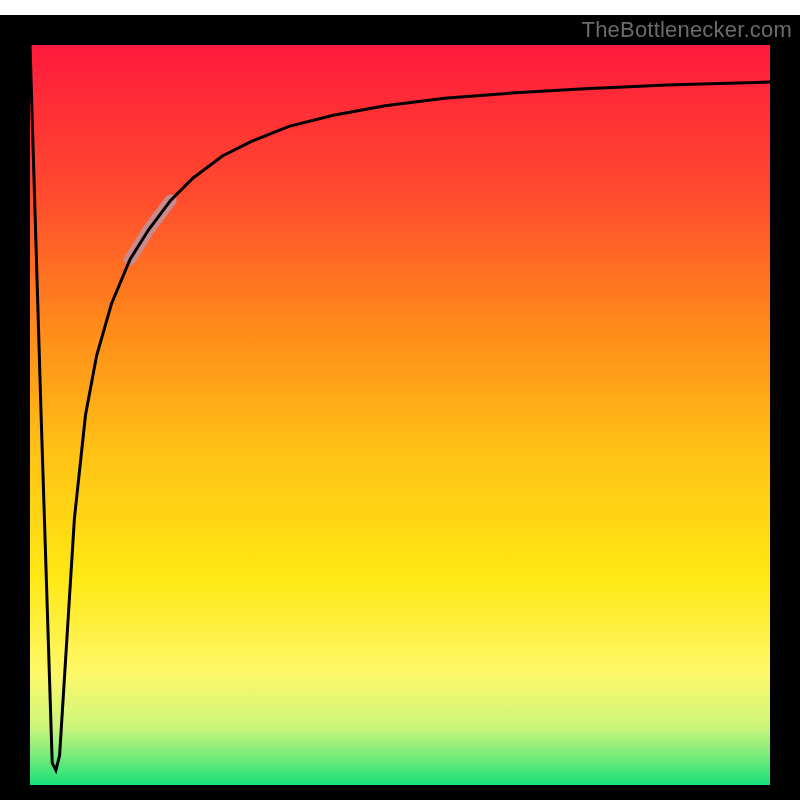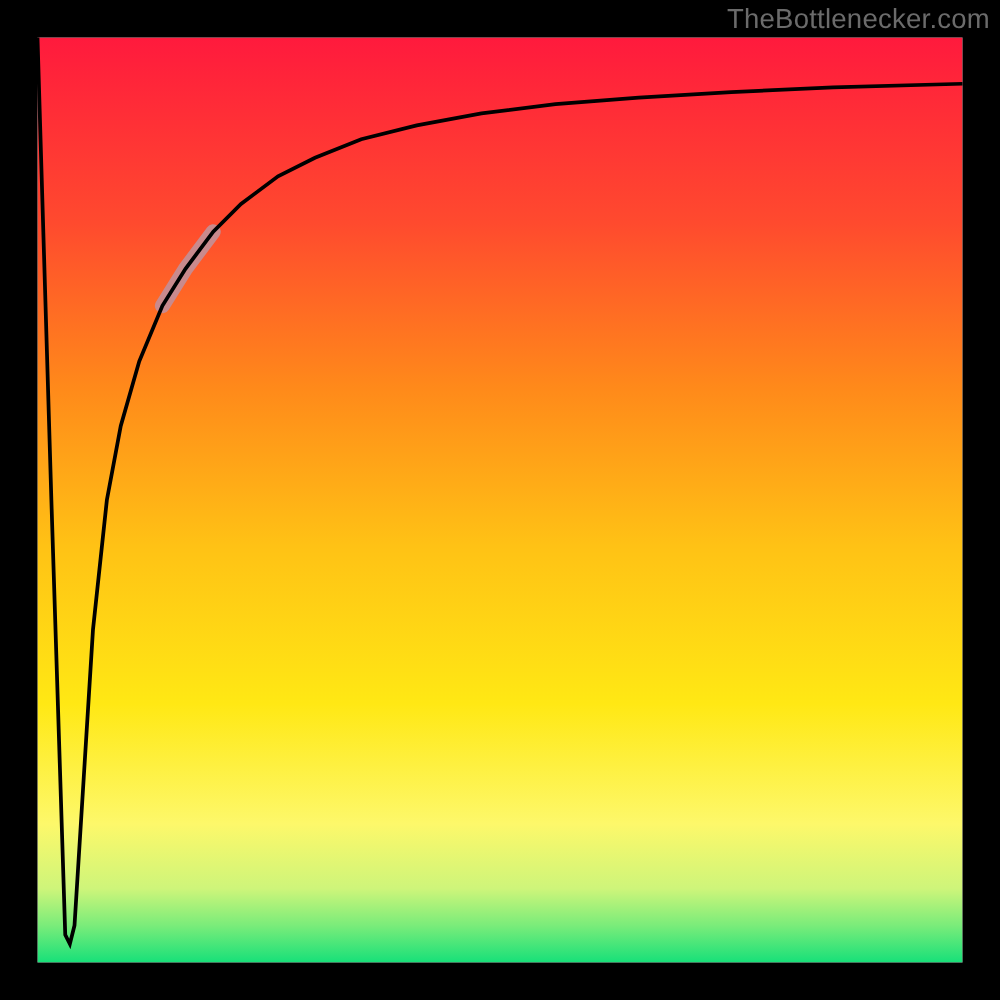--- a/index.html
+++ b/index.html
@@ -7,20 +7,21 @@
     padding: 0;
     width: 800px;
     height: 800px;
     background: #ffffff;
     font-family: Arial, Helvetica, sans-serif;
   }
   .chart-container {
     position: relative;
     width: 800px;
     height: 588px;
+    margin-top: 15px;
   }
   .watermark {
     position: absolute;
     top: 2px;
     right: 8px;
     font-size: 22px;
     font-weight: 500;
     color: #6b6b6b;
     letter-spacing: 0.2px;
     z-index: 10;

